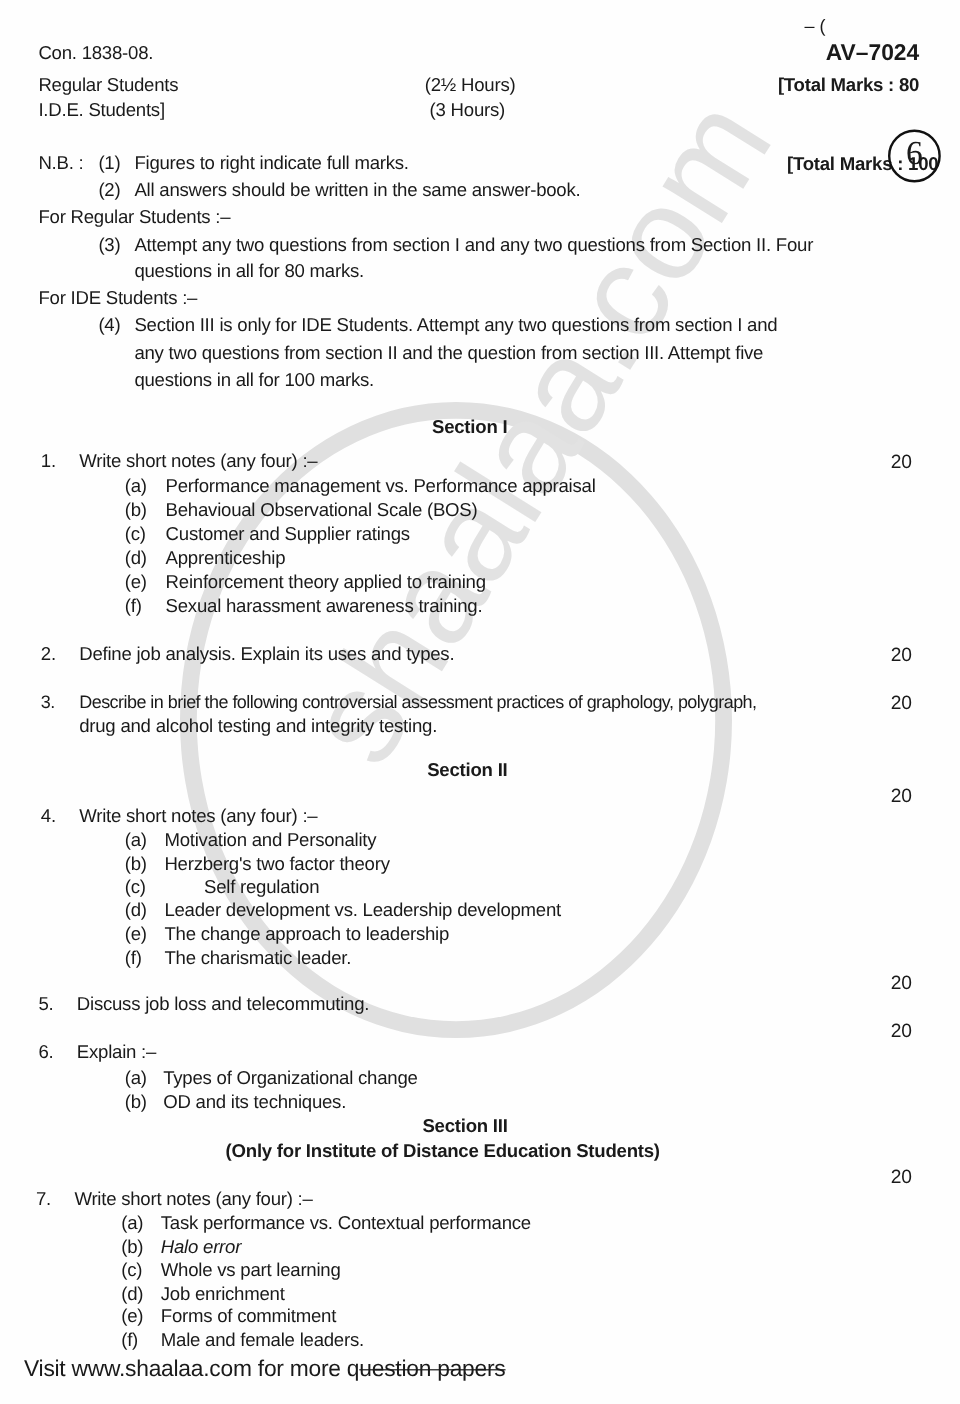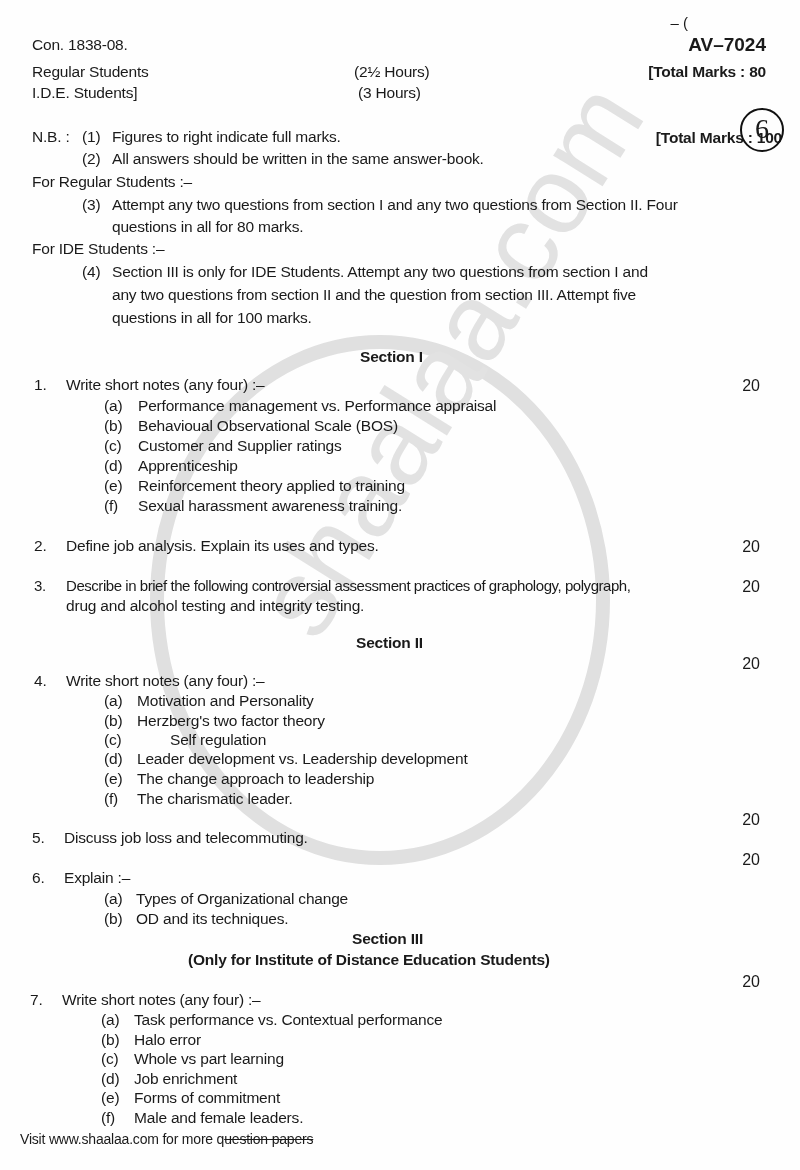--- a/index.html
+++ b/index.html
@@ -123,23 +123,23 @@
 
 <div class="abs t15 b" style="left:352px;top:930px;">Section III</div>
 <div class="abs t15 b" style="left:188px;top:951px;">(Only for Institute of Distance Education Students)</div>
 <div class="abs marks" style="top:973px;">20</div>
 
 <div class="abs t15" style="left:30px;top:991px;">7.</div>
 <div class="abs t15" style="left:62px;top:991px;">Write short notes (any four) :–</div>
 <div class="abs t15" style="left:101px;top:1011px;">(a)</div>
 <div class="abs t15" style="left:134px;top:1011px;">Task performance vs. Contextual performance</div>
 <div class="abs t15" style="left:101px;top:1031px;">(b)</div>
-<div class="abs t15" style="left:134px;top:1031px;">Halo error</div>
+<div class="abs t15" style="left:134px;top:1031px;font-style:italic;">Halo error</div>
 <div class="abs t15" style="left:101px;top:1050px;">(c)</div>
 <div class="abs t15" style="left:134px;top:1050px;">Whole vs part learning</div>
 <div class="abs t15" style="left:101px;top:1070px;">(d)</div>
 <div class="abs t15" style="left:134px;top:1070px;">Job enrichment</div>
 <div class="abs t15" style="left:101px;top:1089px;">(e)</div>
 <div class="abs t15" style="left:134px;top:1089px;">Forms of commitment</div>
 <div class="abs t15" style="left:101px;top:1109px;">(f)</div>
 <div class="abs t15" style="left:134px;top:1109px;">Male and female leaders.</div>
 
-<div class="abs" style="left:20px;top:1131px;font-size:14px;letter-spacing:-0.2px;"><span>Visit www.shaalaa.com for more q</span><span class="strike">uestion papers</span></div>
+<div class="abs" style="left:20px;top:1131px;font-size:19px;letter-spacing:-0.2px;"><span>Visit www.shaalaa.com for more q</span><span class="strike">uestion papers</span></div>
 
 </body></html>

